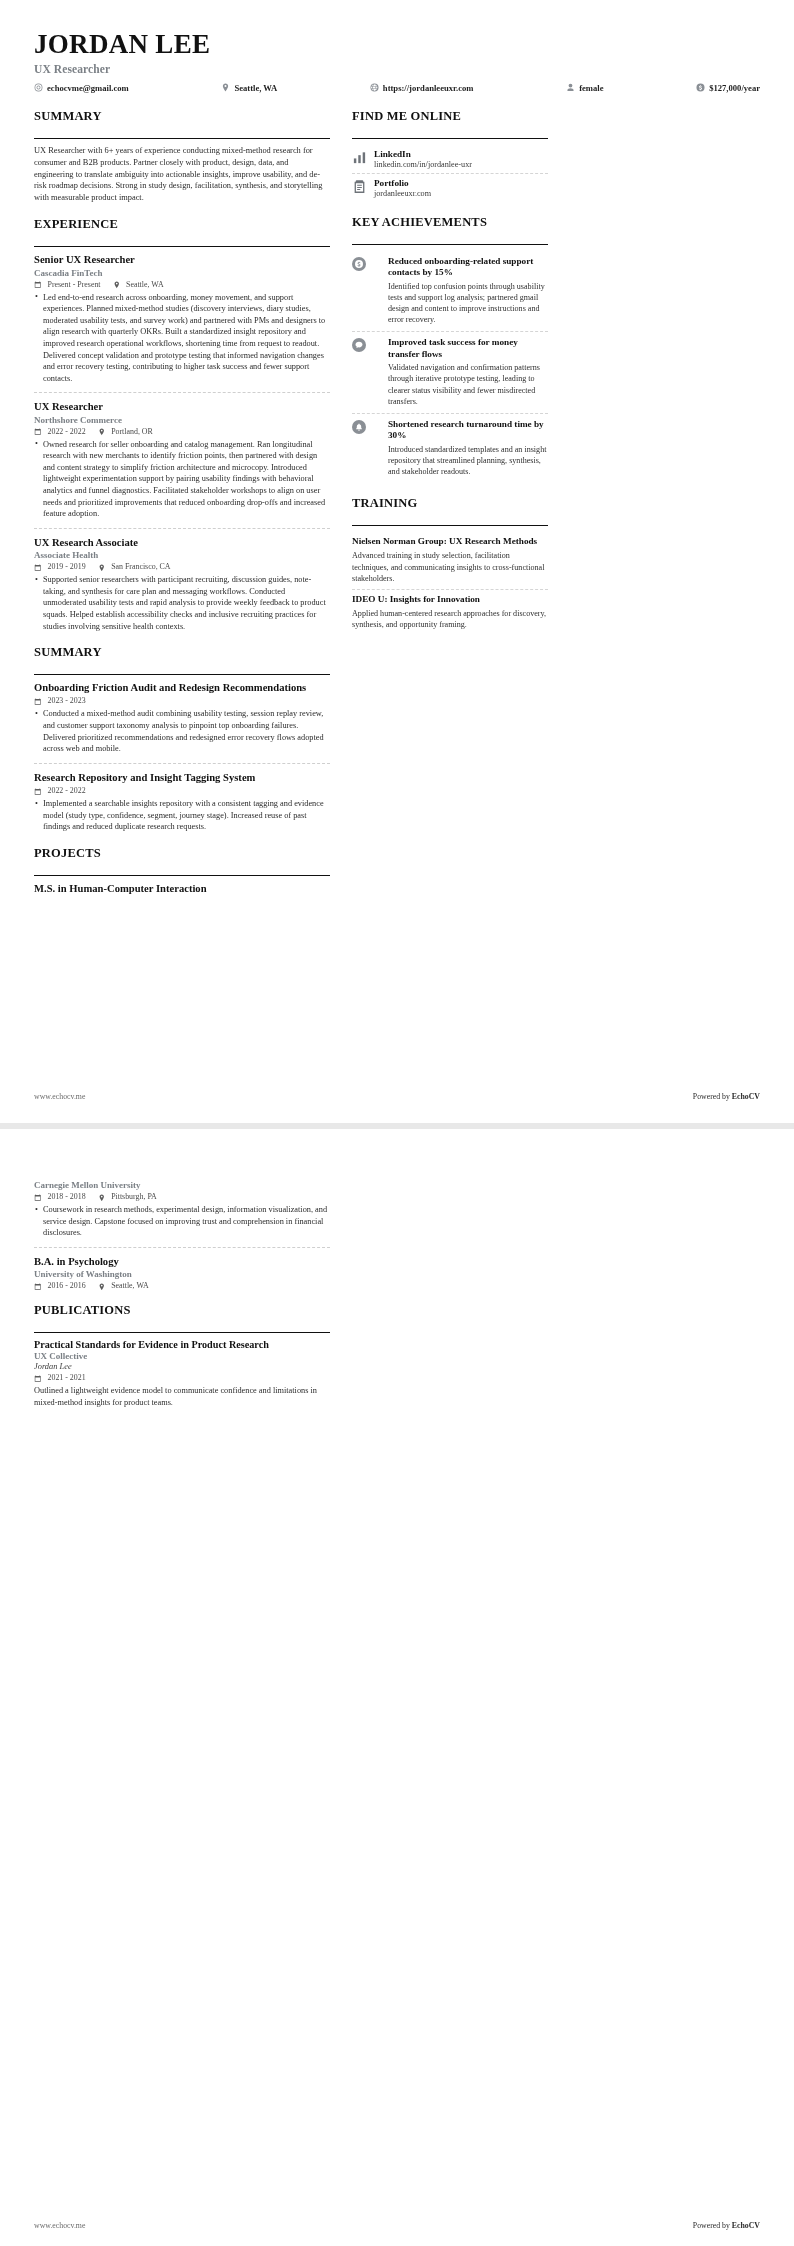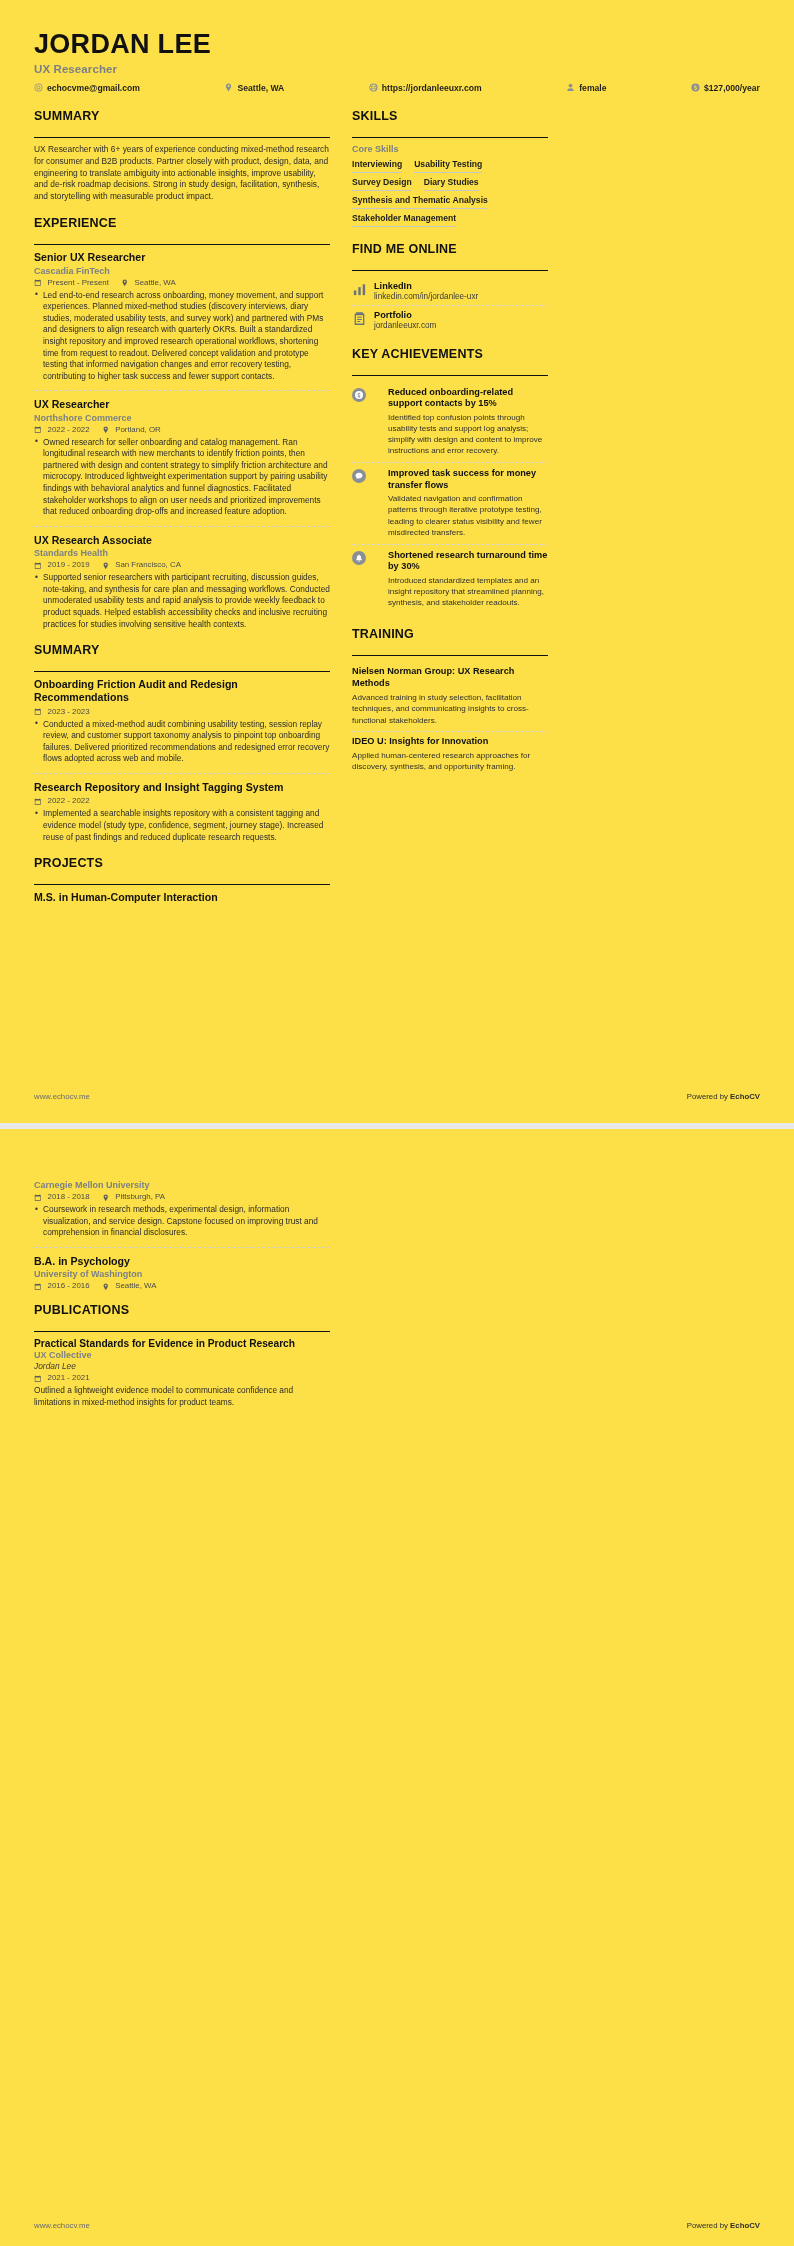--- a/index.html
+++ b/index.html
@@ -5,23 +5,24 @@
   * { box-sizing: border-box; margin: 0; padding: 0; }
   body {
     width: 794px;
     background: #e8e8e8;
     font-family: "Liberation Sans", sans-serif;
     color: #1a1a1a;
     -webkit-font-smoothing: antialiased;
   }
   .page {
     width: 794px;
-    background: #fde047;
+    background: #ffffff;
     position: relative;
     padding: 30px 34px 0 34px;
+    font-family: Liberation Serif, serif;
   }
   .page1 { min-height: 1123px; }
   .page2 { min-height: 1123px; padding-top: 36px; }
   .gap { height: 6px; background: #e8e8e8; }
 
   
   .name {
     font-size: 27px;
     font-weight: bold;
     letter-spacing: 0.3px;
@@ -249,21 +250,21 @@
               <span>Portland, OR</span>
             </span>
           </div>
           <ul class="bullets">
             <li>Owned research for seller onboarding and catalog management. Ran longitudinal research with new merchants to identify friction points, then partnered with design and content strategy to simplify friction architecture and microcopy. Introduced lightweight experimentation support by pairing usability findings with behavioral analytics and funnel diagnostics. Facilitated stakeholder workshops to align on user needs and prioritized improvements that reduced onboarding drop-offs and increased feature adoption.</li>
           </ul>
         </div>
 
         <div class="entry">
           <div class="entry-title">UX Research Associate</div>
-          <div class="entry-org">Standards Health</div>
+          <div class="entry-org">Associate Health</div>
           <div class="meta-row">
             <span class="meta-item">
               <span class="ic">
                   <svg viewBox="0 0 16 16">
                     <path d="M3 1v1.2H1.6v12.2h12.8V2.2H13V1h-1.4v1.2H4.4V1H3zm-.1 4.4h10.2v7.6H2.9V5.4z"></path>
                   </svg>
                 </span>
               <span>2019 - 2019</span>
             </span>
             <span class="meta-item">
@@ -323,32 +324,20 @@
         <div class="sec-title">PROJECTS</div>
         <div class="entry" style="border-bottom:none;">
           <div class="entry-title">M.S. in Human-Computer Interaction</div>
         </div>
       </div>
 
     </div>
 
     <div class="col-right">
 
-      <div class="sec">
-        <div class="sec-title">SKILLS</div>
-        <div class="skill-group-label">Core Skills</div>
-        <div class="skill-rows">
-          <span class="skill-chip">Interviewing</span>
-          <span class="skill-chip">Usability Testing</span>
-          <span class="skill-chip">Survey Design</span>
-          <span class="skill-chip">Diary Studies</span>
-          <span class="skill-chip">Synthesis and Thematic Analysis</span>
-          <span class="skill-chip">Stakeholder Management</span>
-        </div>
-      </div>
 
       <div class="sec">
         <div class="sec-title">FIND ME ONLINE</div>
 
         <div class="link-item">
           <span class="link-ic">
               <svg viewBox="0 0 16 16">
                 <rect x="2" y="9" width="2.6" height="5"></rect>
                 <rect x="6.7" y="5.5" width="2.6" height="8.5"></rect>
                 <rect x="11.4" y="2.5" width="2.6" height="11.5"></rect>
@@ -377,21 +366,21 @@
         <div class="sec-title">KEY ACHIEVEMENTS</div>
 
         <div class="ach">
           <span class="ach-ic">
               <svg viewBox="0 0 16 16">
                 <path d="M8 0a8 8 0 100 16A8 8 0 008 0zm.8 12.4v1.1H7.2v-1.1c-1.1-.2-1.9-.8-2.3-1.6l1.2-.7c.3.6 1 .9 1.8.9.8 0 1.3-.3 1.3-.9 0-.5-.4-.8-1.5-1.1-1.6-.4-2.5-1-2.5-2.3 0-1.1.8-1.9 2.1-2.1V3.5h1.6v1.1c1 .2 1.7.7 2.1 1.4l-1.2.7c-.3-.5-.9-.8-1.6-.8-.7 0-1.2.3-1.2.8 0 .5.5.8 1.6 1.1 1.5.4 2.4 1 2.4 2.3 0 1.2-.9 2-2 2.3z"></path>
               </svg>
             </span>
           <div>
             <div class="ach-title">Reduced onboarding-related support contacts by 15%</div>
-            <div class="ach-desc">Identified top confusion points through usability tests and support log analysis; simplify with design and content to improve instructions and error recovery.</div>
+            <div class="ach-desc">Identified top confusion points through usability tests and support log analysis; partnered gmail design and content to improve instructions and error recovery.</div>
           </div>
         </div>
 
         <div class="ach">
           <span class="ach-ic">
               <svg viewBox="0 0 16 16">
                 <path d="M8 1.5c-3.9 0-7 2.5-7 5.6 0 1.8 1 3.4 2.7 4.4-.2.9-.7 1.9-1.5 2.7 1.6-.2 3-.9 3.9-1.6.6.1 1.2.2 1.9.2 3.9 0 7-2.5 7-5.7S11.9 1.5 8 1.5z"></path>
               </svg>
             </span>
           <div>

